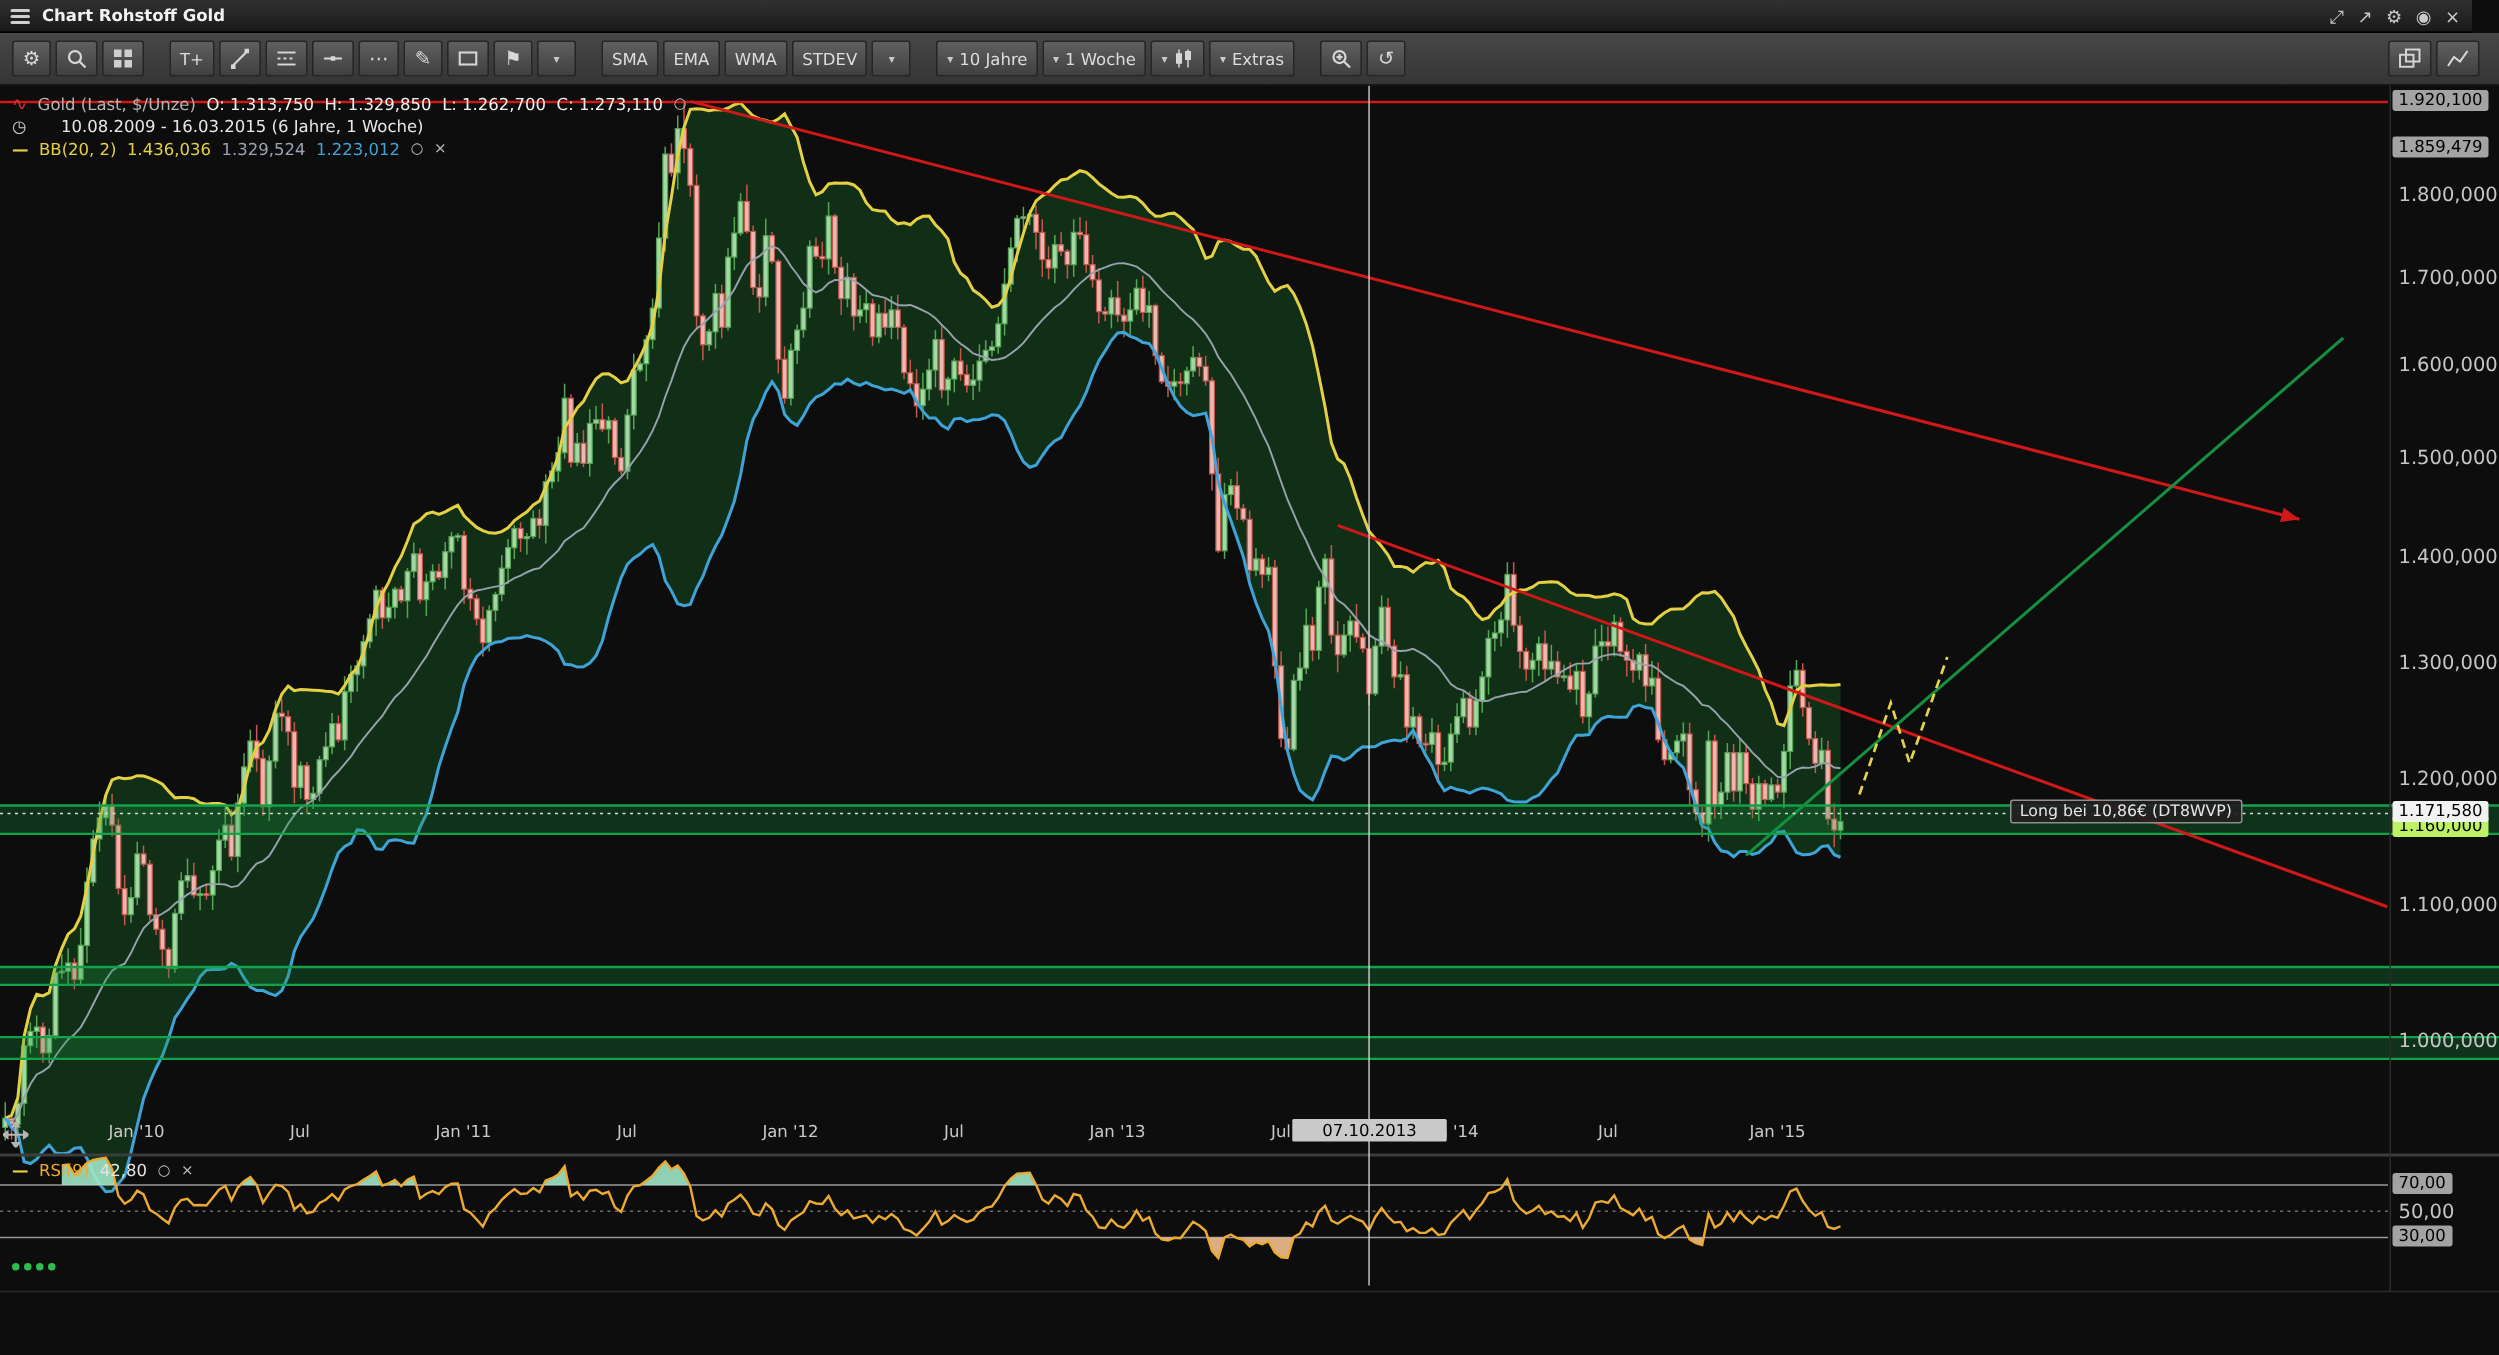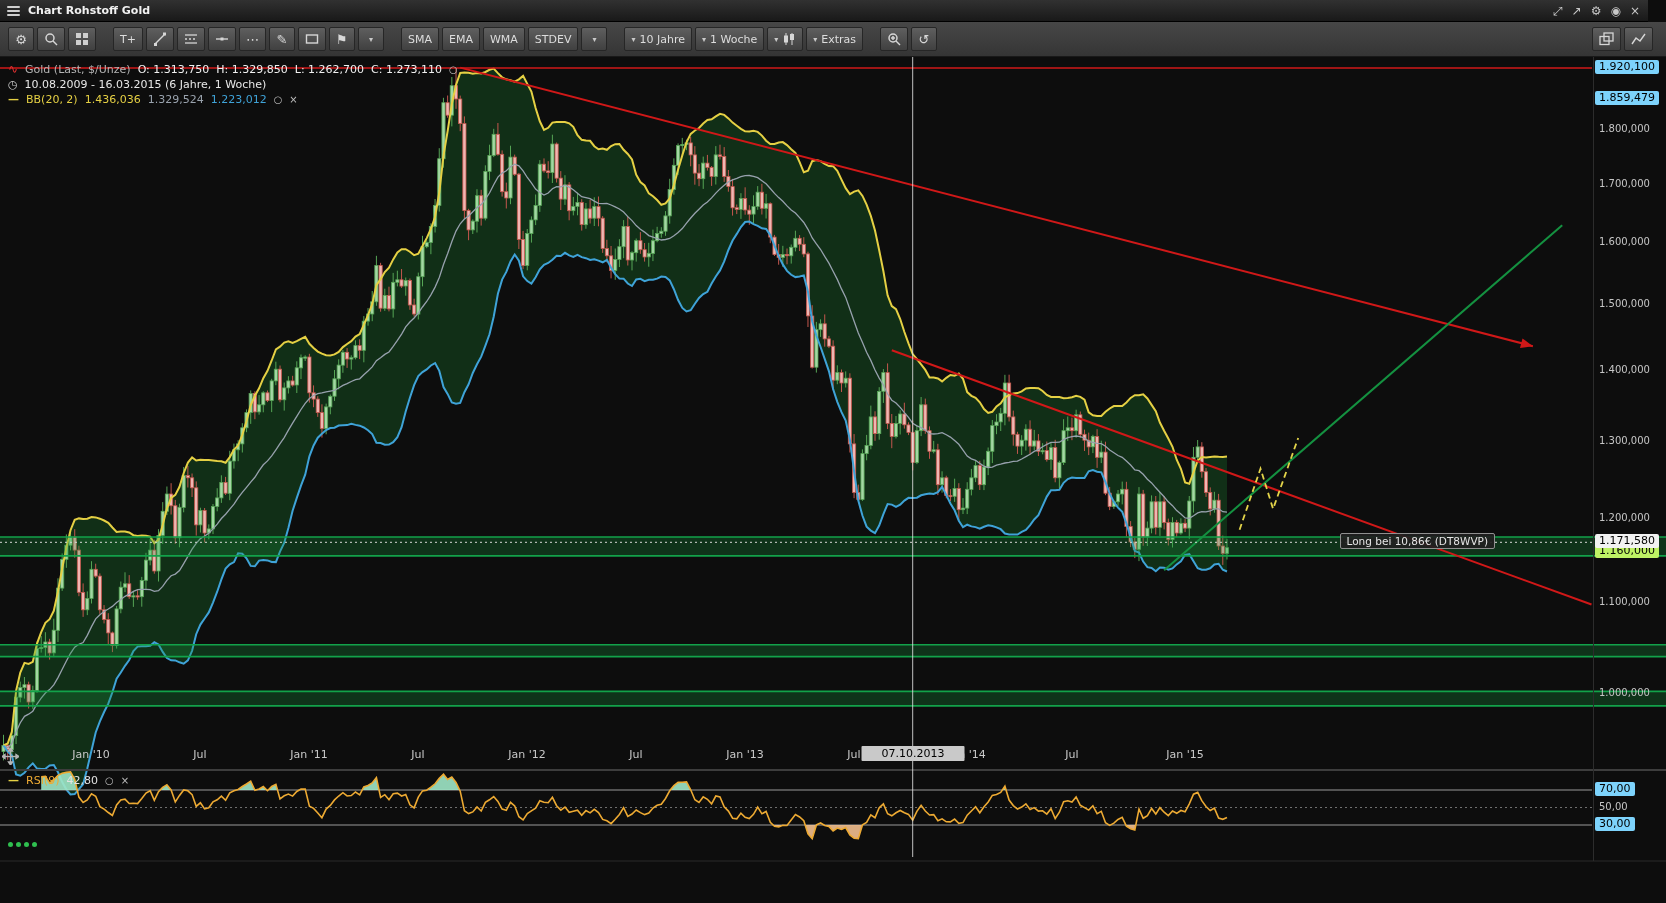--- a/index.html
+++ b/index.html
@@ -27,34 +27,34 @@
   .gl{font-size:13px;line-height:1;color:#d8d8d8;}
   .chev{font-size:8px;color:#c9c9c9;}
   
   #chart-svg{position:absolute;top:57px;left:0;z-index:1;}
   .legend{position:absolute;left:8px;top:62px;z-index:6;font-size:11px;line-height:15px;white-space:nowrap;}
   .lrow{height:15px;display:flex;align-items:center;gap:7px;}
   .wave-icon{color:#e03030;font-size:12px;}
   .clock-icon{color:#cccccc;font-size:11px;}
   .sym{color:#b5b5b5;}
   .ohlcv{color:#f1f1f1;}
-  .range-txt{color:#e8e8e8;}
+  .range-txt{color:#e8e8e8;margin-left:16px;}
   .bb-dash{color:#e5d044;font-weight:bold;}
   .bbname,.bbu{color:#e5d044;}
   .bbm{color:#9aa3ae;}
   .bbl{color:#3fa3d8;}
   .toggle{color:#bdbdbd;font-size:10px;cursor:pointer;}
   .rsi-legend{position:absolute;left:8px;top:774px;z-index:6;font-size:11px;display:flex;gap:7px;align-items:center;white-space:nowrap;}
   .rsiname{color:#edaa33;}
   .rsival{color:#e3e3e3;}
   
   #price-axis{position:absolute;top:0;left:0;width:1666px;height:903px;z-index:5;pointer-events:none;}
-  .tick{position:absolute;left:1599px;color:#c6c6c6;font-size:10px;}
+  .tick{position:absolute;left:1599px;color:#c6c6c6;font-size:13px;}
   .ptag{position:absolute;left:1595px;font-size:11px;padding:0 4px 1px 4px;border-radius:2px;color:#000;z-index:6;}
-  .ptag.gray{background:#7dd3fc;}
+  .ptag.gray{background:#a3a3a3;}
   .ptag.white{background:#f2f2f2;z-index:7;}
   .ptag.green{background:#bef264;z-index:6;}
   .xtick{position:absolute;top:748px;transform:translateX(-50%);color:#c9c9c9;font-size:11px;}
   #crosshair-tag{position:absolute;top:746px;transform:translateX(-50%);background:#c9c9c9;color:#000;
     font-size:11px;padding:1px 20px;border-radius:1px;z-index:8;}
   #pos-badge{position:absolute;right:171px;background:rgba(32,32,32,.93);border:1px solid #8f8f8f;
     color:#e6e6e6;font-size:10.5px;padding:1px 6px;border-radius:2px;z-index:6;white-space:nowrap;}
   .move-handle{position:absolute;left:2px;top:748px;z-index:7;cursor:move;}
   .status-dots{position:absolute;left:8px;top:842px;z-index:6;display:flex;gap:3px;}
   .status-dots i{width:5px;height:5px;border-radius:50%;background:#2fbf4f;display:block;}

